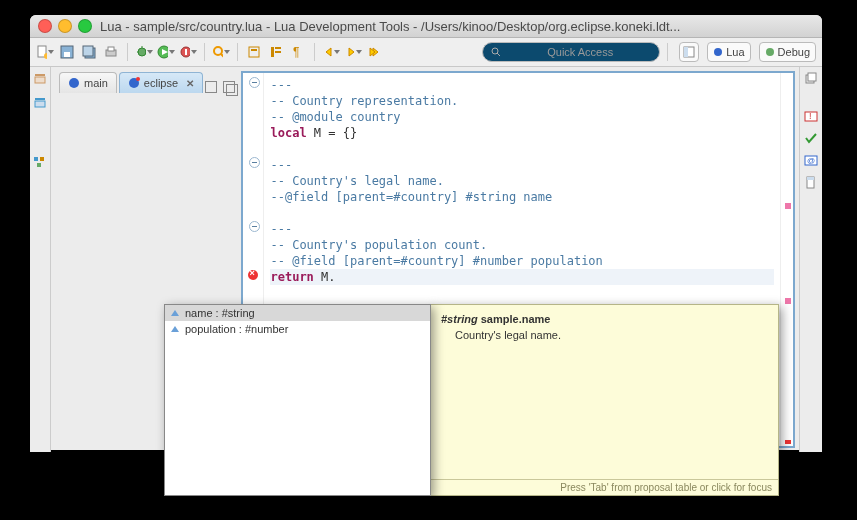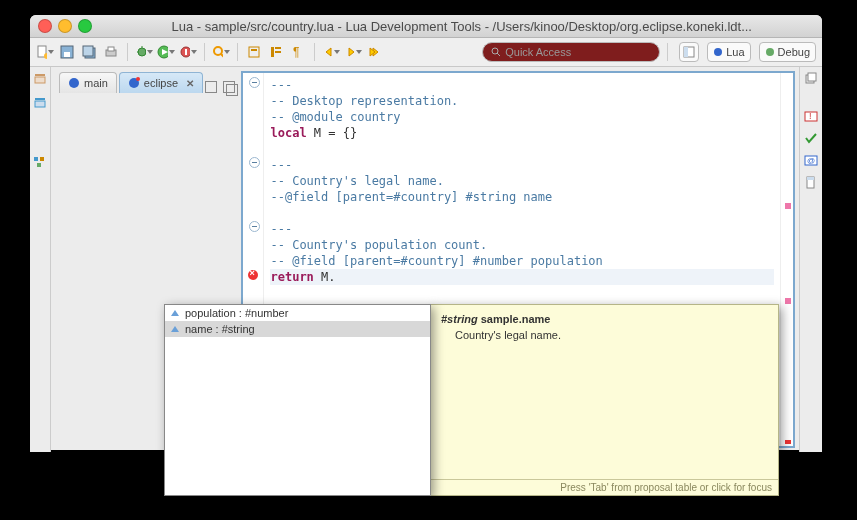--- a/index.html
+++ b/index.html
@@ -33,21 +33,21 @@
     align-items: center;
     padding: 0 8px;
     position: relative;
   }
   .traffic { display:flex; gap:6px; }
   .tl-btn { width:12px; height:12px; border-radius:50%; border:1px solid rgba(0,0,0,0.2); }
   .tl-close { background:#ff5f57; }
   .tl-min { background:#ffbd2e; }
   .tl-max { background:#28c940; }
   .title {
-    position:absolute; left:0; right:0; text-align:right;
+    position:absolute; left:0; right:0; text-align:left;
     color:#4a4a4a; font-size:13px; pointer-events:none;
     white-space:nowrap; overflow:hidden; text-overflow:ellipsis;
     padding: 0 70px;
   }
 
   .toolbar {
     height: 28px;
     background: #efefef;
     border-bottom:1px solid #c8c8c8;
     display:flex; align-items:center; padding:0 6px; gap:4px;
@@ -57,22 +57,23 @@
     color:#666;
   }
   .tool-sep { width:1px; height:18px; background:#ccc; margin:0 3px;}
   .drop-arrow {
       width:0;height:0;border-left:3px solid transparent;border-right:3px solid transparent;
       border-top:4px solid #777; margin-left:1px;
   }
   .spacer { flex:1; }
   .quick-access {
     width:160px; height:18px; border:1px solid #bbb; border-radius:10px;
-    background:#7f1d1d; display:flex; align-items:center; padding:0 8px; color:#999;
+    background:#0c4a6e; display:flex; align-items:center; padding:0 8px; color:#999;
     font-size:11px;
+    gap:42px;
   }
   .persp-btn {
     height:18px; border:1px solid #bbb; border-radius:4px; background:#fafafa;
     display:inline-flex; align-items:center; padding:0 5px; margin-left:4px; font-size:11px;
     color:#444; gap:3px;
   }
   .persp-btn.icon-only { padding:0 3px; }
 
   .body-area {
     display:flex;
@@ -358,21 +359,21 @@
       </div>
 
       <div class="editor-frame">
         <div class="fold-gutter">
           <div class="fold-circle" style="top:4px"></div>
           <div class="fold-circle" style="top:84px"></div>
           <div class="fold-circle" style="top:148px"></div>
           <div class="err-mark" style="top:197px"></div>
         </div>
         <div class="code"><span class="c-comment">---</span>
-<span class="c-comment">-- Desktop representation.</span>
+<span class="c-comment">-- Country representation.</span>
 <span class="c-comment">-- @module country</span>
 <span><span class="c-key">local</span><span> M = {}</span></span>
 <span></span>
 <span class="c-comment">---</span>
 <span class="c-comment">-- Country's legal name.</span>
 <span class="c-comment">--@field [parent=#country] #string name</span>
 <span></span>
 <span class="c-comment">---</span>
 <span class="c-comment">-- Country's population count.</span>
 <span class="c-comment">-- @field [parent=#country] #number population</span>
@@ -414,27 +415,27 @@
           <svg width="14" height="14">
             <rect x="3" y="2" width="7" height="11" fill="#fff" stroke="#888"></rect>
             <rect x="3" y="2" width="7" height="3" fill="#cde"></rect>
           </svg>
         </div>
     </div>
   </div>
 </div>
 
 <div class="autocomplete">
+  <div class="ac-item selected">
+    <div class="ac-tri"></div>
+    <span>name : #string</span>
+  </div>
   <div class="ac-item">
     <div class="ac-tri"></div>
     <span>population : #number</span>
-  </div>
-  <div class="ac-item selected">
-    <div class="ac-tri"></div>
-    <span>name : #string</span>
   </div>
 </div>
 
 <div class="doc-popup">
   <div class="doc-body">
     <div class="doc-title">
       <span class="type">#string</span>
       <span> </span>
       <span class="nm">sample.name</span>
     </div>

